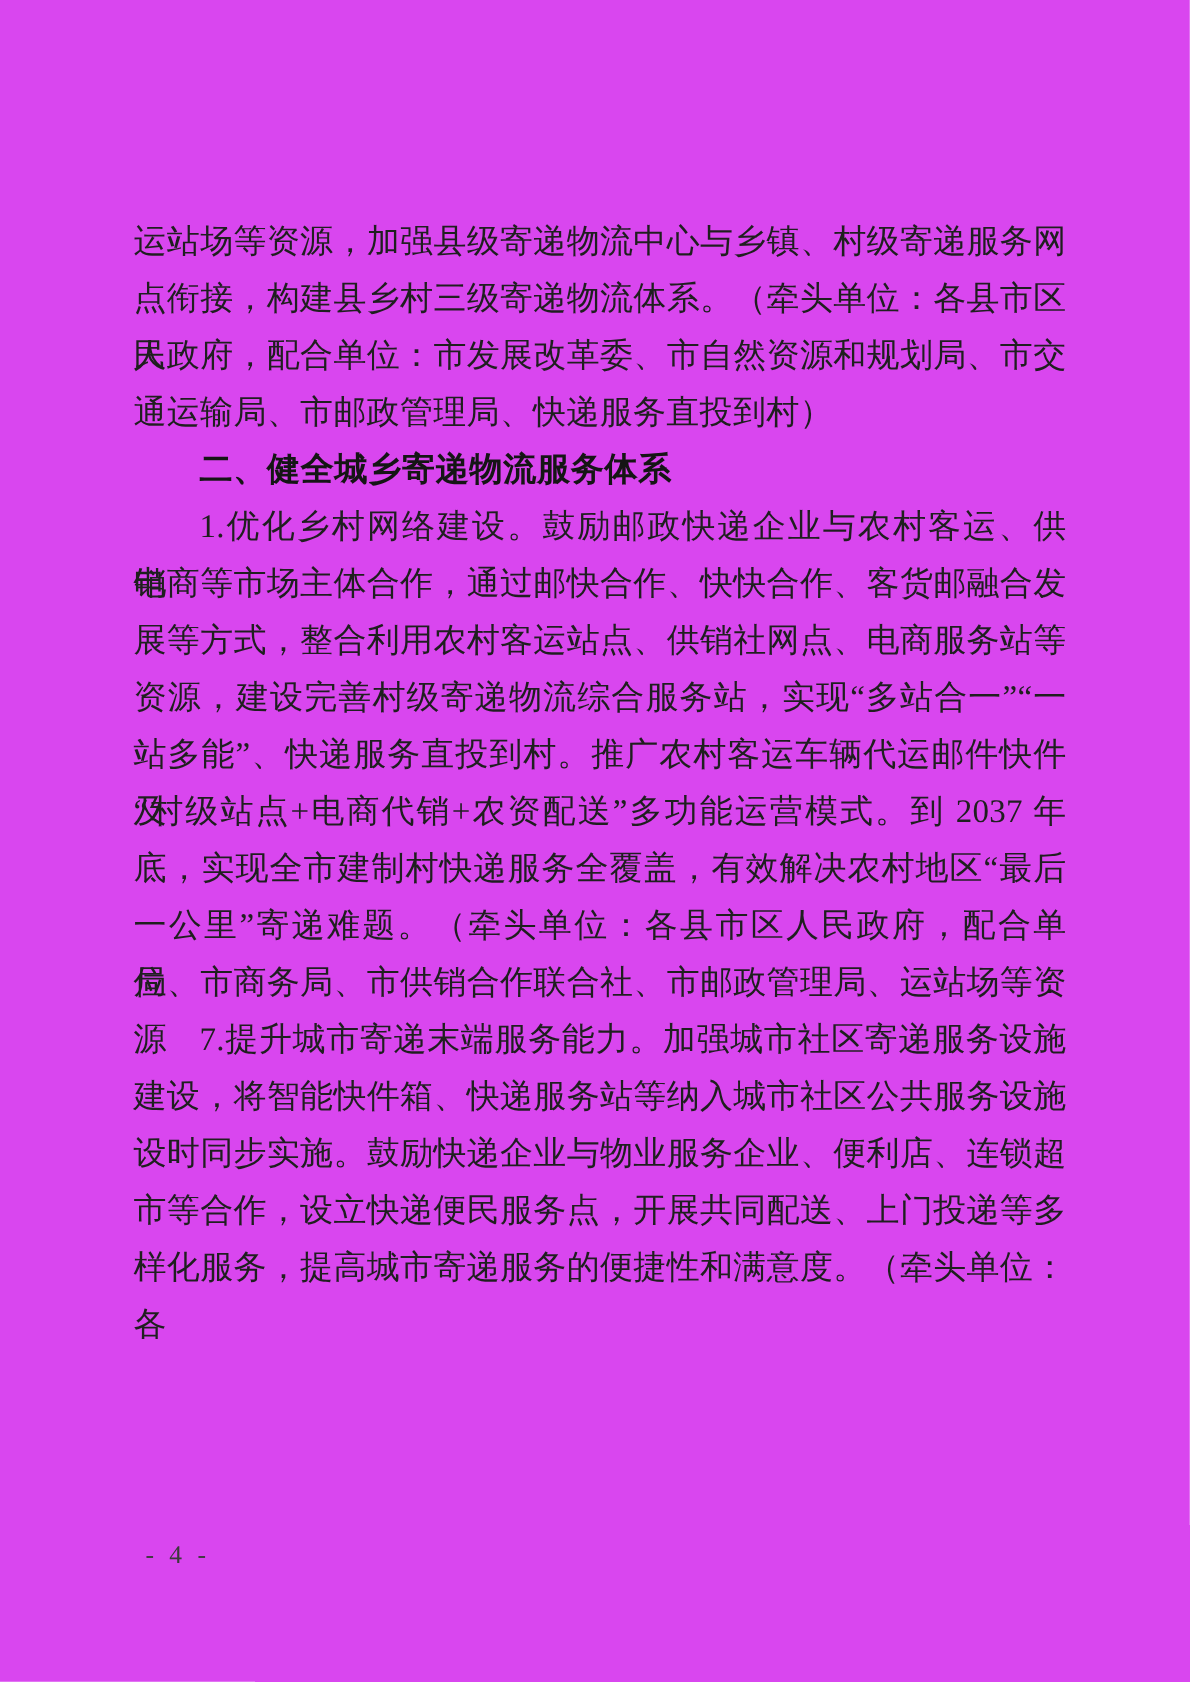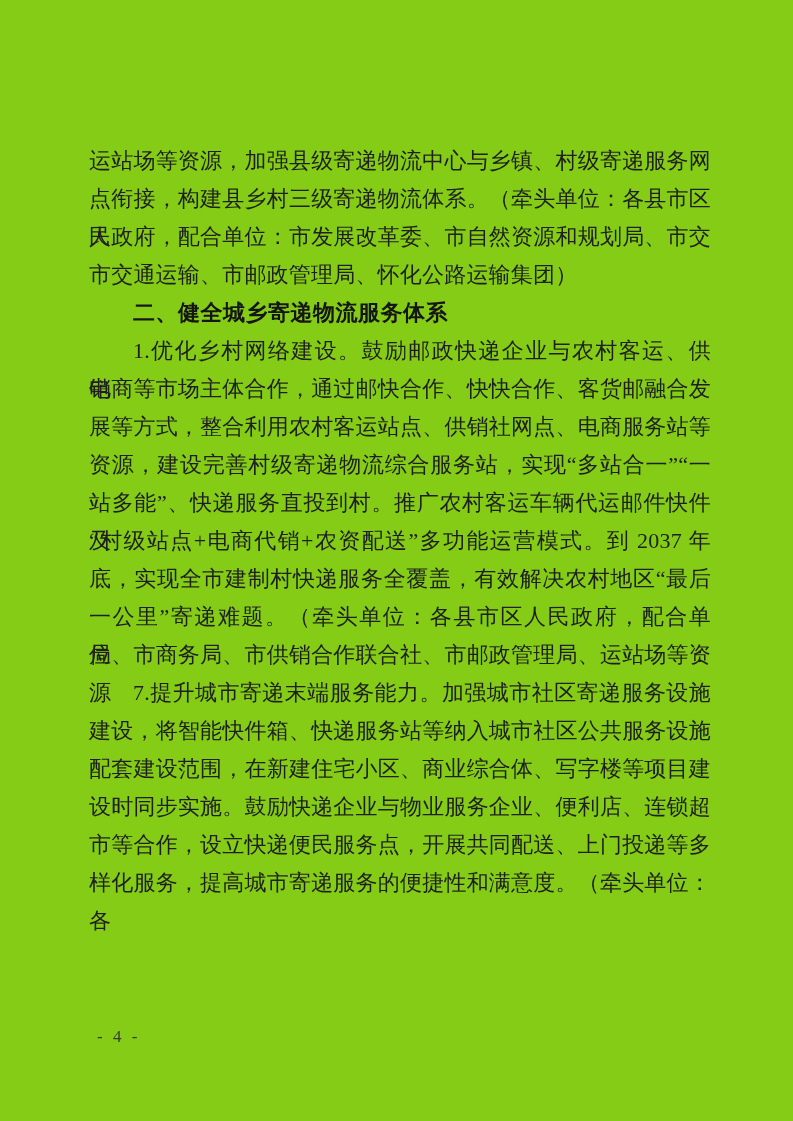--- a/index.html
+++ b/index.html
@@ -11,21 +11,21 @@
     width: 793px;
     height: 1121px;
     position: relative;
     background: #fefefe;
     font-family: "Liberation Serif", "DejaVu Serif", serif;
     overflow: hidden;
   }
   .doc-page {
     position: absolute;
     inset: 0;
-    background: #84cc16;
+    background: #d946ef;
   }
   .doc-body {
     position: absolute;
     left: 89px;
     top: 142px;
     width: 622px;
     color: #1f1f1f;
   }
   .para {
     margin: 0;
@@ -68,37 +68,36 @@
 </style>
 </head>
 <body>
 
 <div class="doc-page">
   <main class="doc-body" id="doc-body">
       <div class="para">
         <div class="line">运站场等资源，加强县级寄递物流中心与乡镇、村级寄递服务网</div>
         <div class="line">点衔接，构建县乡村三级寄递物流体系。（牵头单位：各县市区人</div>
         <div class="line">民政府，配合单位：市发展改革委、市自然资源和规划局、市交</div>
-        <div class="line line-end">市交通运输、市邮政管理局、怀化公路运输集团）</div>
+        <div class="line line-end">通运输局、市邮政管理局、快递服务直投到村）</div>
       </div>
       <div class="heading">二、健全城乡寄递物流服务体系</div>
       <div class="para indent">
         <div class="line">1.优化乡村网络建设。鼓励邮政快递企业与农村客运、供销、</div>
         <div class="line">电商等市场主体合作，通过邮快合作、快快合作、客货邮融合发</div>
         <div class="line">展等方式，整合利用农村客运站点、供销社网点、电商服务站等</div>
         <div class="line">资源，建设完善村级寄递物流综合服务站，实现“多站合一”“一</div>
         <div class="line">站多能”、快递服务直投到村。推广农村客运车辆代运邮件快件及</div>
         <div class="line">“村级站点+电商代销+农资配送”多功能运营模式。到 2037 年</div>
         <div class="line">底，实现全市建制村快递服务全覆盖，有效解决农村地区“最后</div>
         <div class="line">一公里”寄递难题。（牵头单位：各县市区人民政府，配合单位：</div>
         <div class="line">局、市商务局、市供销合作联合社、市邮政管理局、运站场等资源</div>
       </div>
       <div class="para indent">
         <div class="line">7.提升城市寄递末端服务能力。加强城市社区寄递服务设施</div>
         <div class="line">建设，将智能快件箱、快递服务站等纳入城市社区公共服务设施</div>
-        <div class="line">配套建设范围，在新建住宅小区、商业综合体、写字楼等项目建</div>
         <div class="line">设时同步实施。鼓励快递企业与物业服务企业、便利店、连锁超</div>
         <div class="line">市等合作，设立快递便民服务点，开展共同配送、上门投递等多</div>
         <div class="line">样化服务，提高城市寄递服务的便捷性和满意度。（牵头单位：各</div>
       </div>
     </main>
   <footer class="page-number">- 4 -</footer>
 </div>
 
 </body></html>

